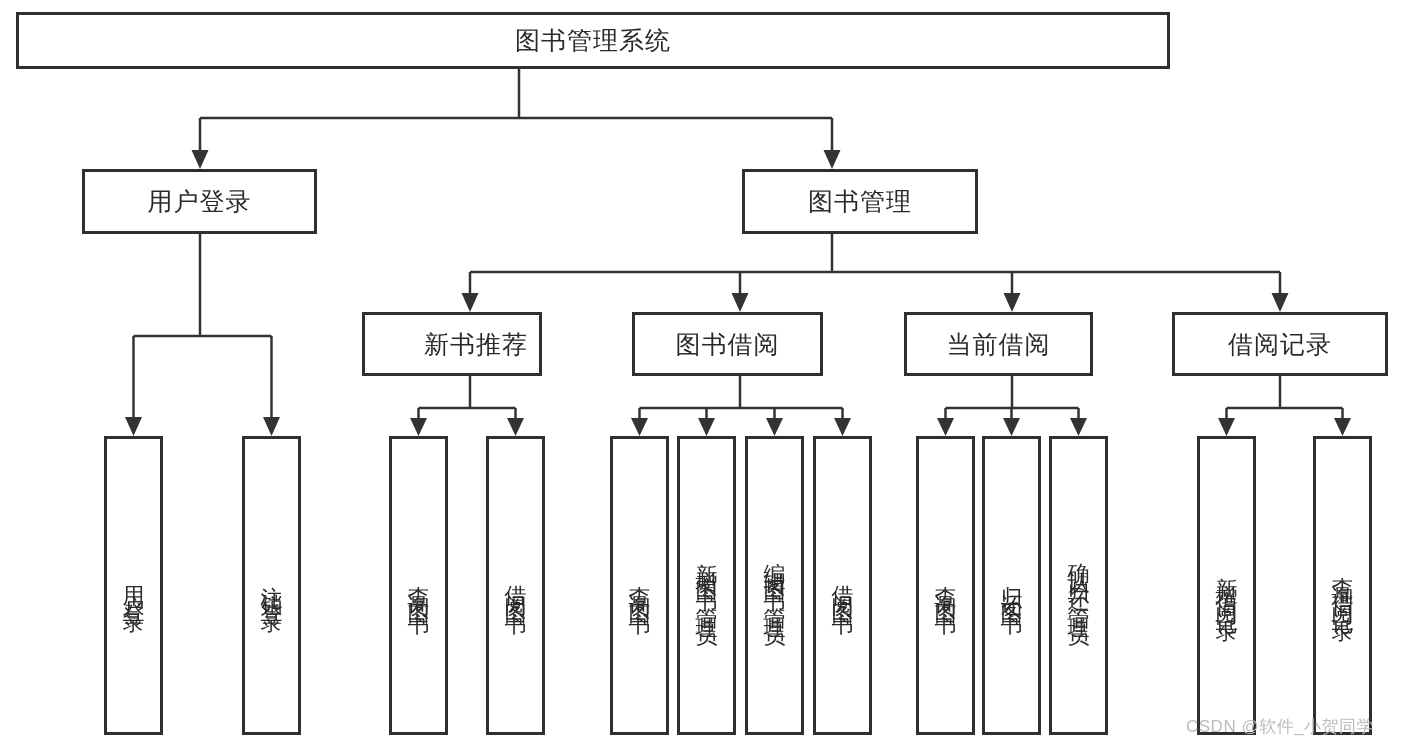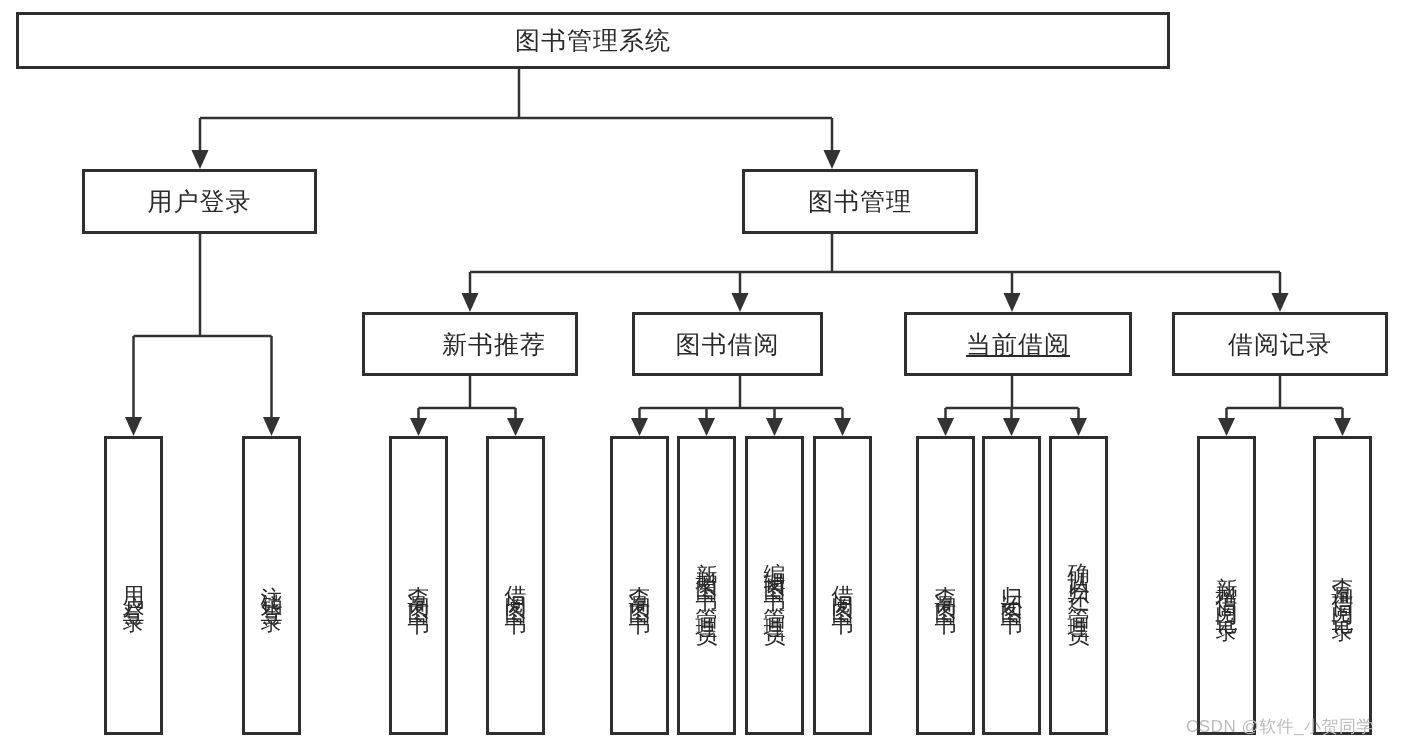--- a/index.html
+++ b/index.html
@@ -21,23 +21,23 @@
     display:flex;align-items:center;justify-content:center;z-index:2;
   }
   .leaf .vtext{
     writing-mode:vertical-rl;color:#2a2a2a;font-size:22px;letter-spacing:9px;
     line-height:1;white-space:nowrap;
   }
   
   #r  {left:16px;  top:12px;  width:1154px;height:57px;}
   #a1 {left:82px;  top:169px; width:235px; height:65px;}
   #a2 {left:714px; top:169px; width:236px; height:65px;margin-left:28px;}
-  #b1 {left:362px; top:312px; width:216px; height:64px;padding-left:48px;}
+  #b1 {left:362px; top:312px; width:180px; height:64px;padding-left:48px;}
   #b2 {left:632px; top:312px; width:191px; height:64px;}
-  #b3 {left:904px; top:312px; width:228px; height:64px;text-decoration:underline;}
+  #b3 {left:904px; top:312px; width:189px; height:64px;}
   #b4 {left:1172px;top:312px; width:216px; height:64px;}
   
   #L1 {left:104px;}  #L2 {left:242px;}
   #L3 {left:389px;}  #L4 {left:486px;}
   #L5 {left:610px;}  #L6 {left:677px;}  #L7 {left:745px;}  #L8 {left:813px;}
   #L9 {left:916px;}  #L10{left:982px;}  #L11{left:1049px;}
   #L12{left:1197px;} #L13{left:1313px;}
   #watermark{
     position:absolute;left:1186px;top:715px;z-index:5;
     color:#bcbcbc;font-size:17px;letter-spacing:0.5px;white-space:nowrap;

